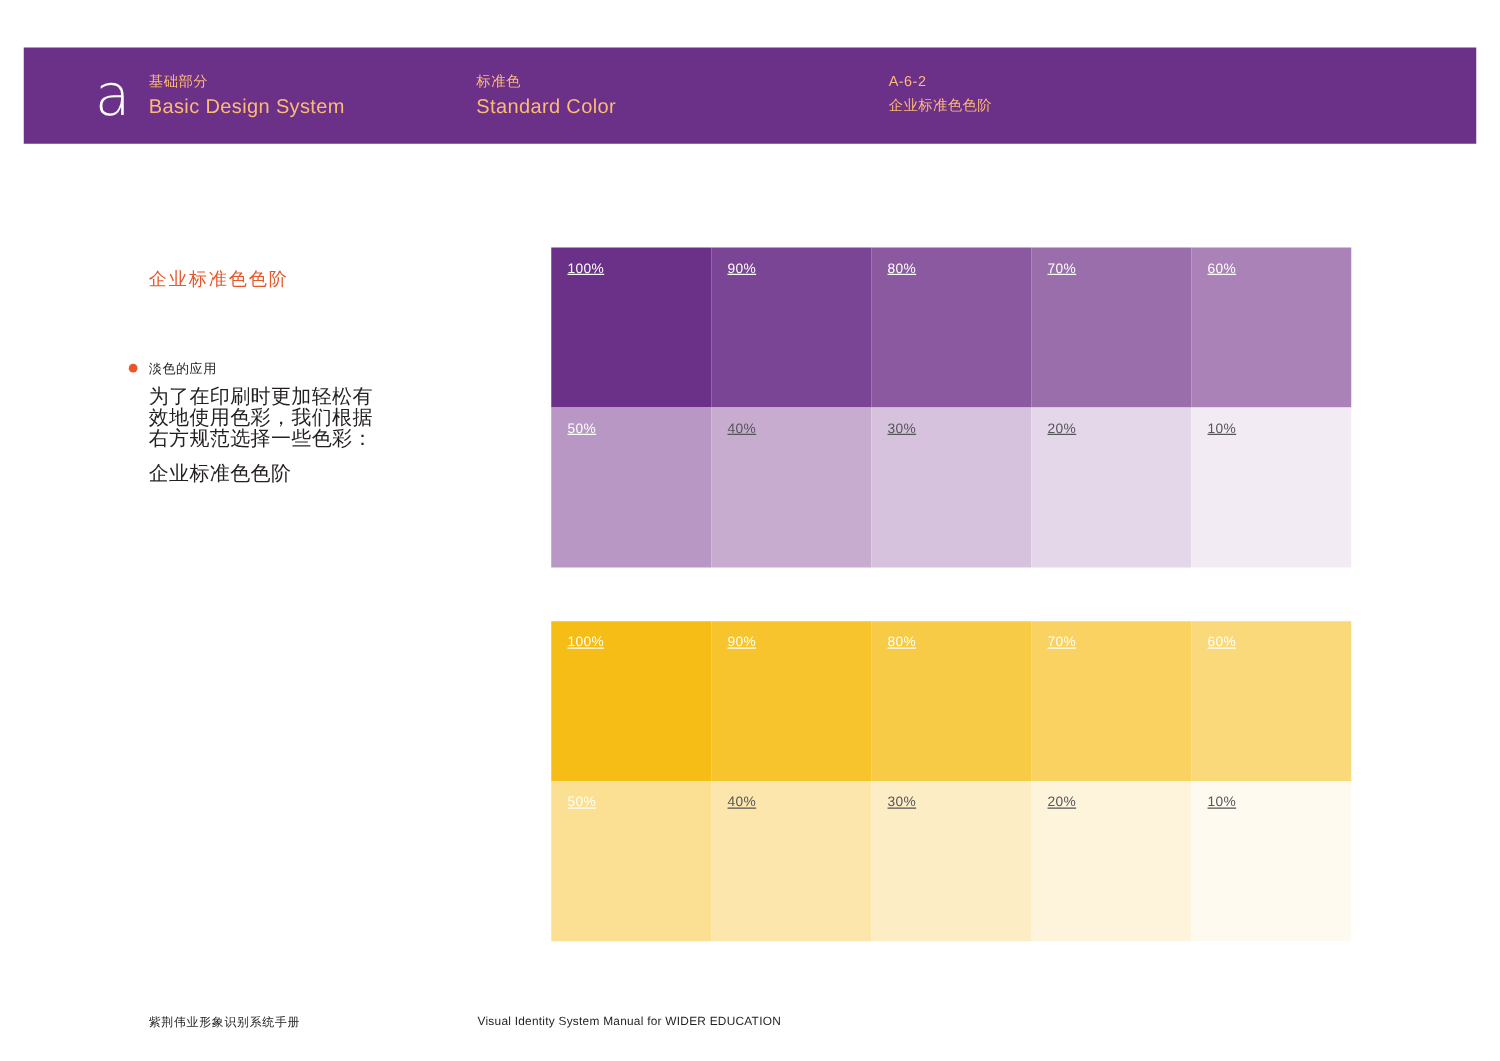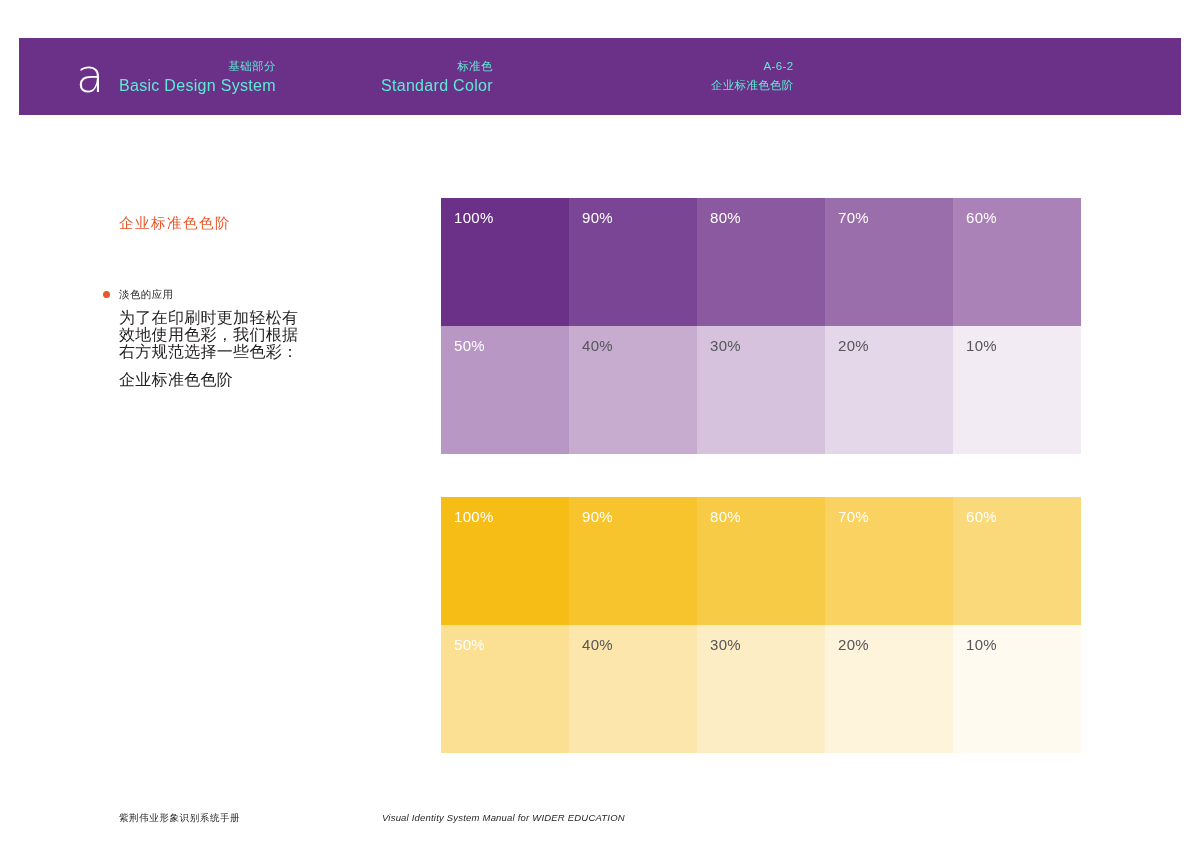--- a/index.html
+++ b/index.html
@@ -36,22 +36,21 @@
     top: 10px;
     font-family: "DejaVu Sans", sans-serif;
     font-size: 46px;
     font-weight: 300;
     line-height: 56px;
     color: #ffffff;
   }
   .hblock {
     position: absolute;
     top: 19px;
-    color: #5eead4;
-    text-align: right;
+    color: #fdba74;
   }
   .hblock .cn {
     font-size: 11.5px;
     line-height: 19px;
     letter-spacing: 0.4px;
     white-space: nowrap;
   }
   .hblock .en {
     font-size: 16px;
     line-height: 20px;
@@ -115,23 +114,24 @@
   }
   #grid-purple { top: 198px; }
   #grid-yellow { top: 497px; }
   .cell {
     position: relative;
   }
   .cell .pct {
     position: absolute;
     left: 13px;
     top: 11px;
-    font-size: 15px;
+    font-size: 11px;
     letter-spacing: 0.3px;
     color: #ffffff;
+    text-decoration: underline;
   }
   .cell.dark-text .pct { color: #55555a; }
 
   
   .footer-left {
     position: absolute;
     left: 119px;
     top: 812px;
     font-size: 9.5px;
     letter-spacing: 0.6px;
@@ -139,21 +139,20 @@
     white-space: nowrap;
   }
   .footer-center {
     position: absolute;
     left: 382px;
     top: 812px;
     font-size: 9.5px;
     letter-spacing: 0.2px;
     color: #231f20;
     white-space: nowrap;
-    font-style: italic;
   }
 </style>
 </head>
 <body>
 
 <div class="page">
 
   <div class="header">
     <div class="header-letter">a</div>
 

